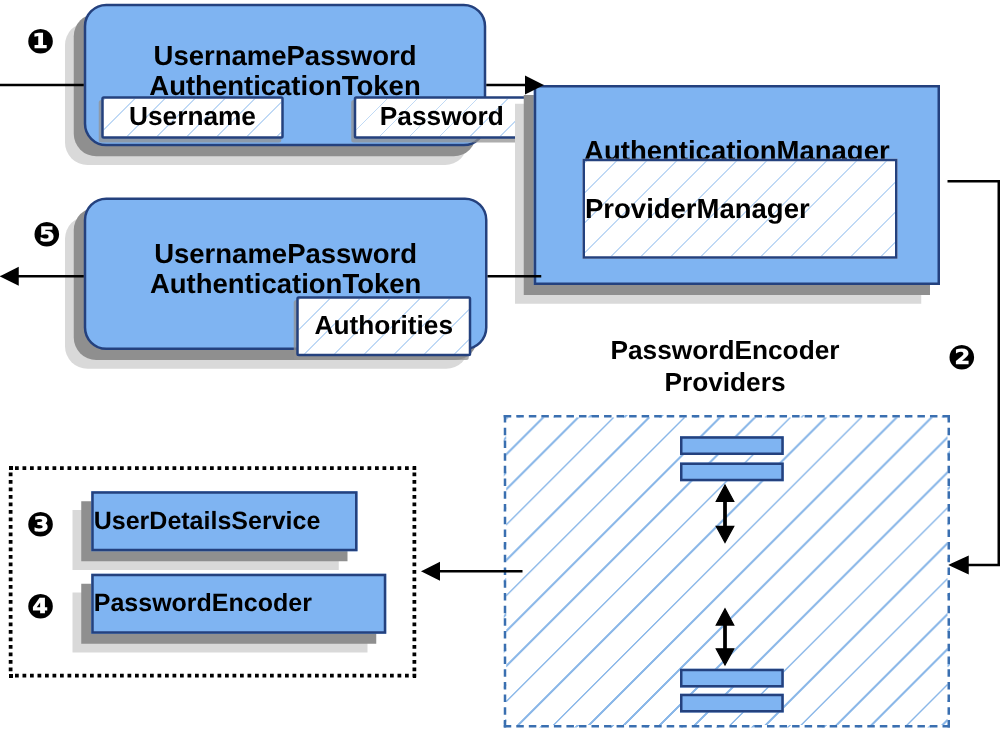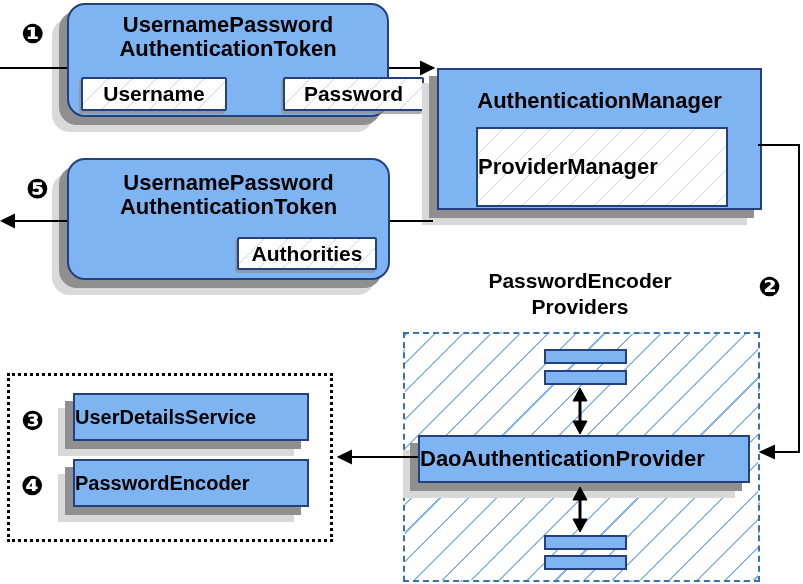--- a/index.html
+++ b/index.html
@@ -19,21 +19,21 @@
     background-image:repeating-linear-gradient(135deg,#8ab7e8 0,#8ab7e8 1.5px,transparent 1.5px,transparent 20px);
   }
   .hatch-faint{
     background-color:#ffffff;
     background-image:repeating-linear-gradient(135deg,rgba(130,180,235,0.5) 0,rgba(130,180,235,0.5) 1px,transparent 1px,transparent 17px);
   }
   .field{
     border:2px solid #24417e;display:flex;align-items:center;justify-content:center;
     font-size:21px;box-shadow:-2px 3px 0 rgba(145,145,145,0.75);border-radius:2px;
   }
-  .boxtitle{width:100%;text-align:center;font-size:22px;line-height:24px;}
+  .boxtitle{width:100%;text-align:center;font-size:22px;line-height:24px;margin-top:20px;}
   .centerlabel{display:flex;align-items:center;justify-content:flex-start;}
   .bar{background:#7fb4f2;border:2px solid #24417e;}
   .badge{font-family:"DejaVu Sans",sans-serif;font-size:27px;line-height:1;color:#000;}
   .providers-frame{border:2px dashed #3a6fb0;}
   .dotted-frame{border:3px dotted #000;}
   svg.connectors{position:absolute;left:0;top:0;z-index:6;pointer-events:none;}
   .z2{z-index:2}.z4{z-index:4}.z7{z-index:7}
   .heading{font-size:21px;line-height:26px;text-align:center;}
 </style>
 </head>
@@ -54,49 +54,46 @@
       <div>AuthenticationToken</div>
     </div>
     <div class="abs field hatch-faint" style="left:12px;top:72px;width:146px;height:34px;text-align:right;">
       <span>Username</span>
     </div>
     <div class="abs field hatch-faint" style="left:168px;top:72px;width:141px;height:34px;margin-left:46px;">
       <span>Password</span>
     </div>
   </div>
 
-  <div class="abs bluebox shadow2 z2" style="left:437px;top:68px;width:325px;height:142px;">
+  <div class="abs bluebox shadow2 z2" style="left:427px;top:68px;width:325px;height:160px;">
     <div class="boxtitle" style="padding-top:19px;">AuthenticationManager</div>
     <div class="abs hatch-faint centerlabel" style="left:37px;top:57px;width:252px;height:80px;border:2px solid #24417e;font-size:22px;">
       <span>ProviderManager</span>
     </div>
   </div>
 
   <div class="abs bluebox rounded shadow2r z2" style="left:67px;top:158px;width:323px;height:122px;">
     <div class="boxtitle" style="padding-top:11px;">
       <div>UsernamePassword</div>
       <div>AuthenticationToken</div>
     </div>
-    <div class="abs field hatch-faint" style="left:168px;top:77px;width:140px;height:33px;">
+    <div class="abs field hatch-faint" style="left:168px;top:77px;width:140px;height:48px;">
       <span>Authorities</span>
     </div>
   </div>
 
   <div class="abs heading" style="left:455px;top:268px;width:250px;">
     <div>PasswordEncoder</div>
     <div>Providers</div>
   </div>
 
-  <div class="abs bluebox shadow2 centerlabel z4" style="left:418px;top:435px;width:332px;height:48px;font-size:22px;">
-    <span>DaoAuthenticationProvider</span>
-  </div>
 
   <div class="abs dotted-frame" style="left:7px;top:373px;width:326px;height:169px;z-index:1;"></div>
 
-  <div class="abs bluebox shadow2 centerlabel z2" style="left:73px;top:393px;width:236px;height:48px;font-size:20px;">
+  <div class="abs bluebox shadow2 centerlabel z2" style="left:73px;top:393px;width:213px;height:48px;font-size:20px;">
     <span>UserDetailsService</span>
   </div>
 
   <div class="abs bluebox shadow2 centerlabel z2" style="left:73px;top:459px;width:236px;height:48px;font-size:20px;">
     <span>PasswordEncoder</span>
   </div>
 
   <span class="abs badge z7" style="left:21px;top:20px;">❶</span>
   <span class="abs badge z7" style="left:26px;top:175px;">❺</span>
   <span class="abs badge z7" style="left:758px;top:273px;">❷</span>

